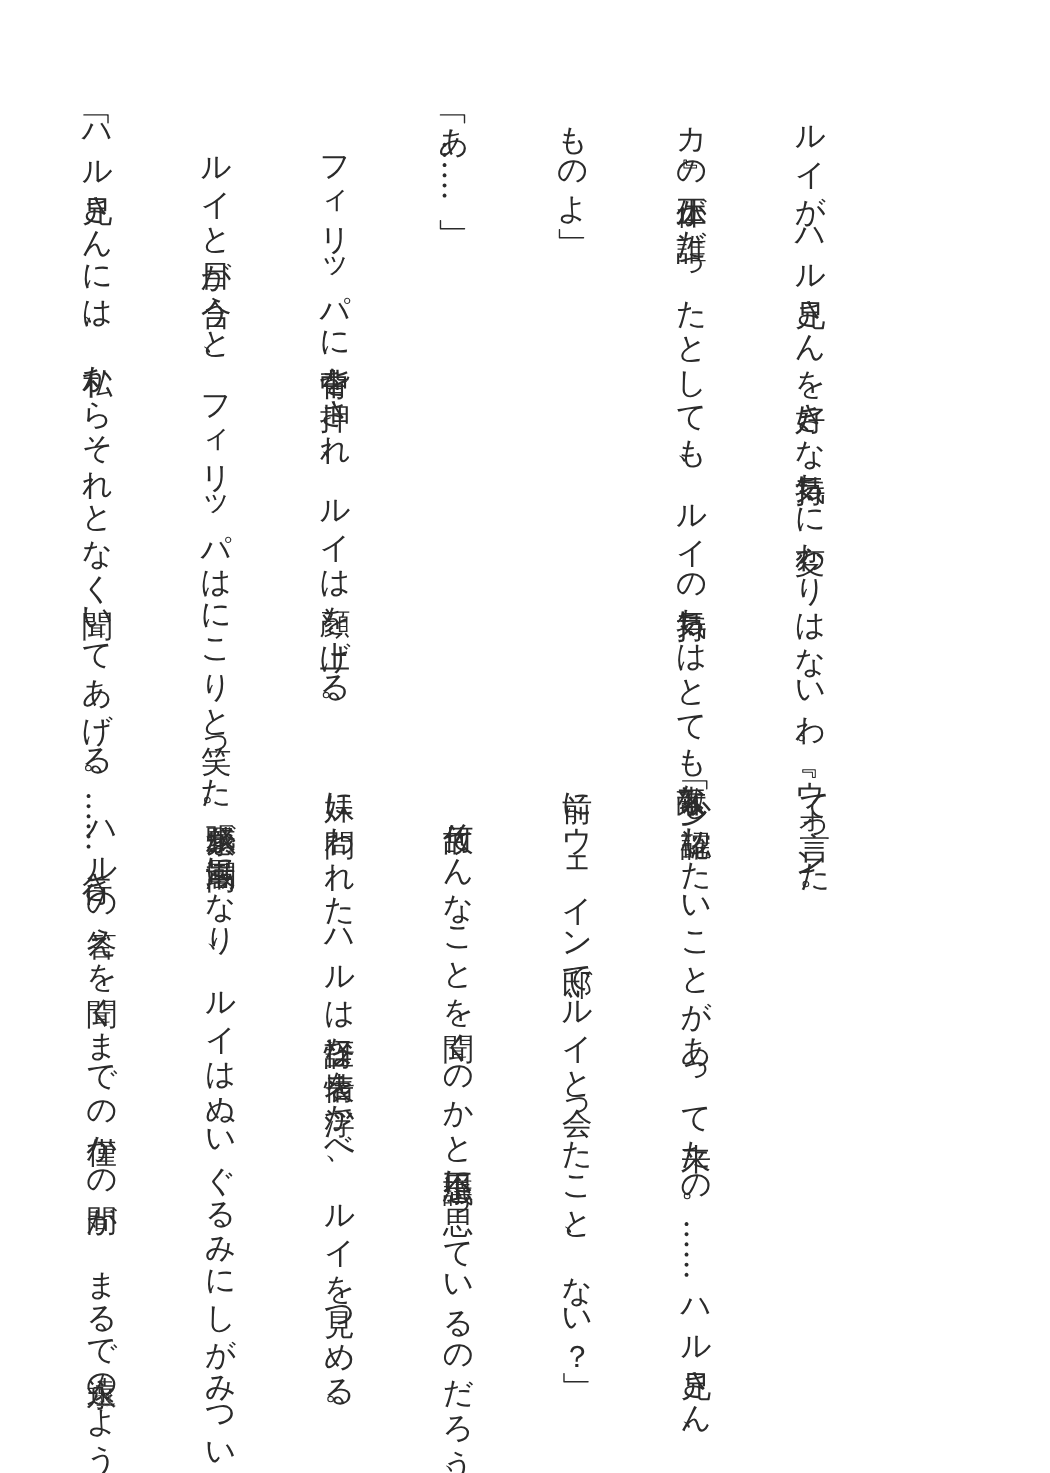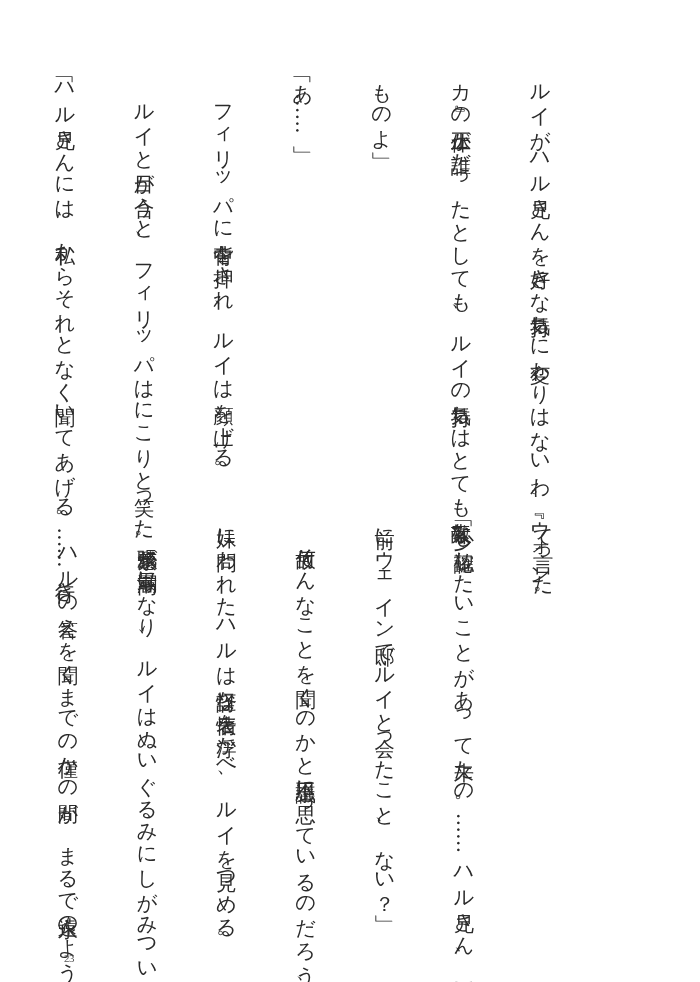--- a/index.html
+++ b/index.html
@@ -44,21 +44,21 @@
     height: 402px;
     width: 530px;
   }
   .line {
     display: block;
     color: #2b2b2b;
   }
   .page-number {
     position: absolute;
     left: 64px;
-    top: 952px;
+    top: 928px;
     font-size: 11px;
     color: #555555;
     font-family: "Liberation Serif", "DejaVu Serif", serif;
     letter-spacing: -0.5px;
   }
 </style>
 </head>
 <body>
 
 <div class="page">

